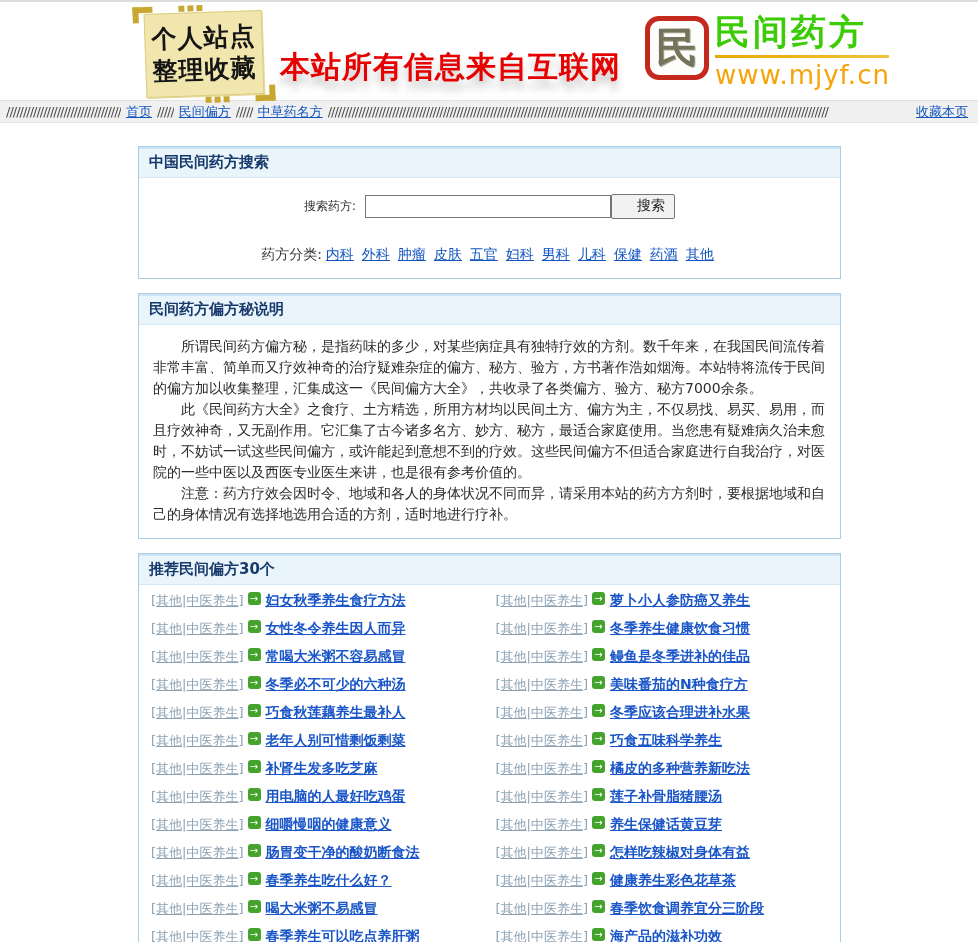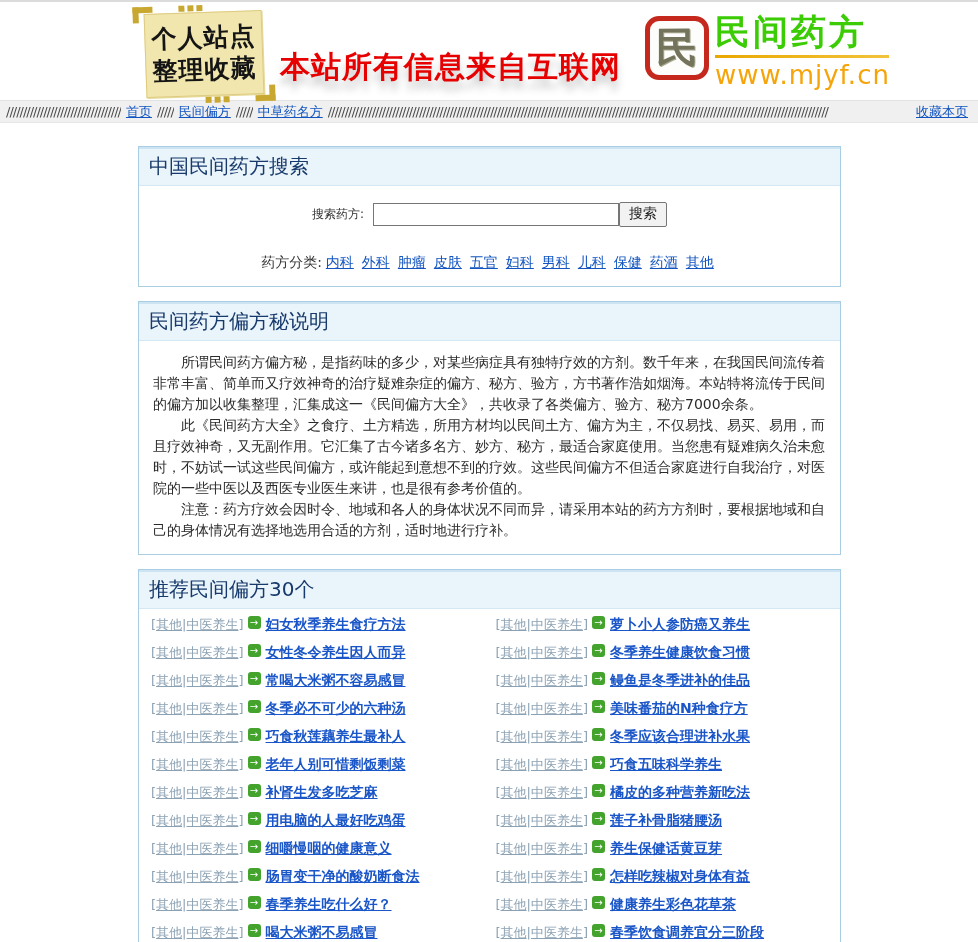--- a/index.html
+++ b/index.html
@@ -54,31 +54,31 @@
   .hatch { color:#4a4a4a; letter-spacing:-1px; overflow:hidden; }
   .hatch.fill { flex:1; margin-right:12px; }
   .nav a { color:#1355c0; text-decoration:underline; margin:0 5px; cursor:pointer; }
   .nav a.bookmark { margin:0; }
 
   
   .content { width:703px; margin:23px 0 0 138px; }
   .box { border:1px solid #a9cee3; margin-bottom:14px; background:#fff; }
   .box-header {
     background:#e9f4fb; border-bottom:1px solid #d3e7f4; border-top:2px solid #cde4f3;
-    padding:4px 16px 5px 10px; font-size:20px; font-weight:normal; color:#17396b;
+    padding:4px 16px 5px 10px; font-size:15px; font-weight:bold; color:#17396b;
   }
 
   
   .search-body { padding:16px 0 14px 0; }
   .search-row { display:flex; align-items:center; justify-content:center; }
   .search-row label { font-size:12px; color:#333; margin-right:9px; }
   .search-input { width:246px; height:23px; border:1px solid #767676; font-size:13px; padding:0 4px; }
   .search-btn {
     font-size:14px; color:#222; background:#f2f2f2; border:1px solid #767676;
-    padding:2px 9px 3px 9px; border-radius:2px; cursor:pointer;
+    padding:2px 9px 3px 25px; border-radius:2px; cursor:pointer;
     font-family:"DejaVu Sans","Liberation Sans",sans-serif;
   }
   .cat-row { text-align:center; margin-top:27px; font-size:14px; color:#333; }
   .cat-row a { color:#1355c0; text-decoration:underline; margin:0 4px; cursor:pointer; }
 
   
   .about-body { padding:11px 14px 13px 14px; font-size:14px; line-height:21px; color:#2b2b2b; }
   .about-body p { text-indent:2em; }
 
   

